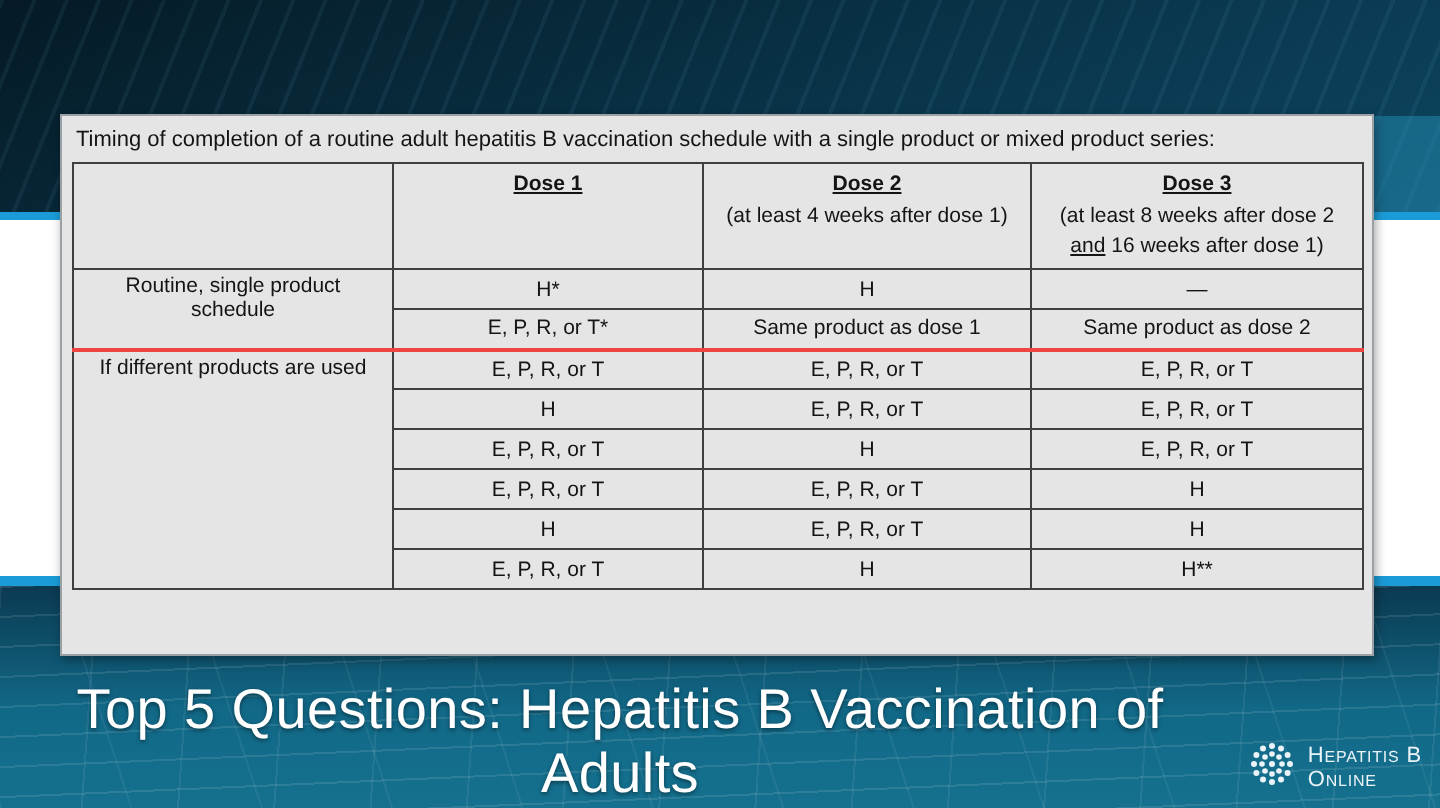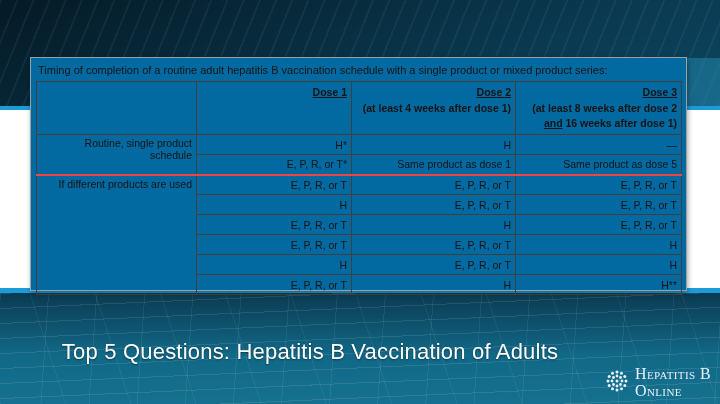--- a/index.html
+++ b/index.html
@@ -28,54 +28,54 @@
   .floor-grid{
     position:absolute;left:0;top:293px;width:720px;height:111px;
     background:
       repeating-linear-gradient(94deg,rgba(255,255,255,0.07) 0 1px,transparent 1px 48px),
       repeating-linear-gradient(72deg,rgba(255,255,255,0.06) 0 1px,transparent 1px 62px),
       repeating-linear-gradient(177.5deg,rgba(255,255,255,0.10) 0 1px,transparent 1px 15px),
       linear-gradient(180deg,#0b3a51 0%,#116887 55%,#15718f 100%);
   }
   
   .panel{
-    position:absolute;left:30px;top:57px;width:657px;height:234px;
-    background:#0369a1;border:1px solid #9aa0a3;box-sizing:border-box;
+    position:absolute;left:30px;top:57px;width:657px;height:271px;
+    background:#e5e5e5;border:1px solid #9aa0a3;box-sizing:border-box;
     box-shadow:1px 2px 5px rgba(0,0,0,.35);
     color:#111;
   }
   .caption{font-size:11px;padding:6px 7px 5px;color:#141414;}
   table.sched{
     border-collapse:collapse;margin:0 5px;width:645px;table-layout:fixed;
     font-size:10.5px;color:#141414;
   }
   table.sched th,table.sched td{
-    border:1px solid #3f3f3f;padding:2px 4px;text-align:right;
+    border:1px solid #3f3f3f;padding:2px 4px;text-align:center;
     font-weight:normal;overflow:hidden;
   }
   table.sched thead th{vertical-align:top;height:46px;padding-top:4px;}
   .dose{font-weight:bold;text-decoration:underline;}
-  .sub{margin-top:3px;font-weight:bold;line-height:1.45;}
+  .sub{margin-top:3px;font-weight:normal;line-height:1.45;}
   .u{text-decoration:underline;}
   table.sched tbody tr{height:20px;}
   td.rowlabel{text-align:left;vertical-align:top;padding:3px 5px;}
   tr.section-start td{border-top:2px solid #ef4444;}
   .footnotes{margin:5px 7px 0;font-size:9px;line-height:1.5;color:#141414;}
   
   .slide-title{
     position:absolute;left:0;top:339px;width:620px;text-align:center;
-    color:#ffffff;font-size:22px;letter-spacing:.2px;
+    color:#ffffff;font-size:28px;letter-spacing:.2px;
     text-shadow:0 1px 2px rgba(0,0,0,.45);
   }
   
   .logo{
     position:absolute;right:9px;bottom:4px;display:flex;align-items:center;gap:5px;
     color:#eaf3f8;
   }
-  .logo-text{font-variant:small-caps;font-size:16px;line-height:1.05;letter-spacing:.4px;font-family:Liberation Serif, serif;}
+  .logo-text{font-variant:small-caps;font-size:11px;line-height:1.05;letter-spacing:.4px;}
 </style>
 </head>
 <body>
 
 <div class="bg-streaks"></div>
 <div class="bg-topright"></div>
 <div class="white-band"></div>
 <div class="floor-grid"></div>
 
 <div class="panel">
@@ -107,21 +107,21 @@
     <tbody>
       <tr>
         <td class="rowlabel" rowspan="2">Routine, single product schedule</td>
         <td>H*</td>
         <td>H</td>
         <td>—</td>
       </tr>
       <tr>
         <td>E, P, R, or T*</td>
         <td>Same product as dose 1</td>
-        <td>Same product as dose 5</td>
+        <td>Same product as dose 2</td>
       </tr>
       <tr class="section-start">
         <td class="rowlabel" rowspan="6">If different products are used</td>
         <td>E, P, R, or T</td>
         <td>E, P, R, or T</td>
         <td>E, P, R, or T</td>
       </tr>
       <tr>
         <td>H</td>
         <td>E, P, R, or T</td>

